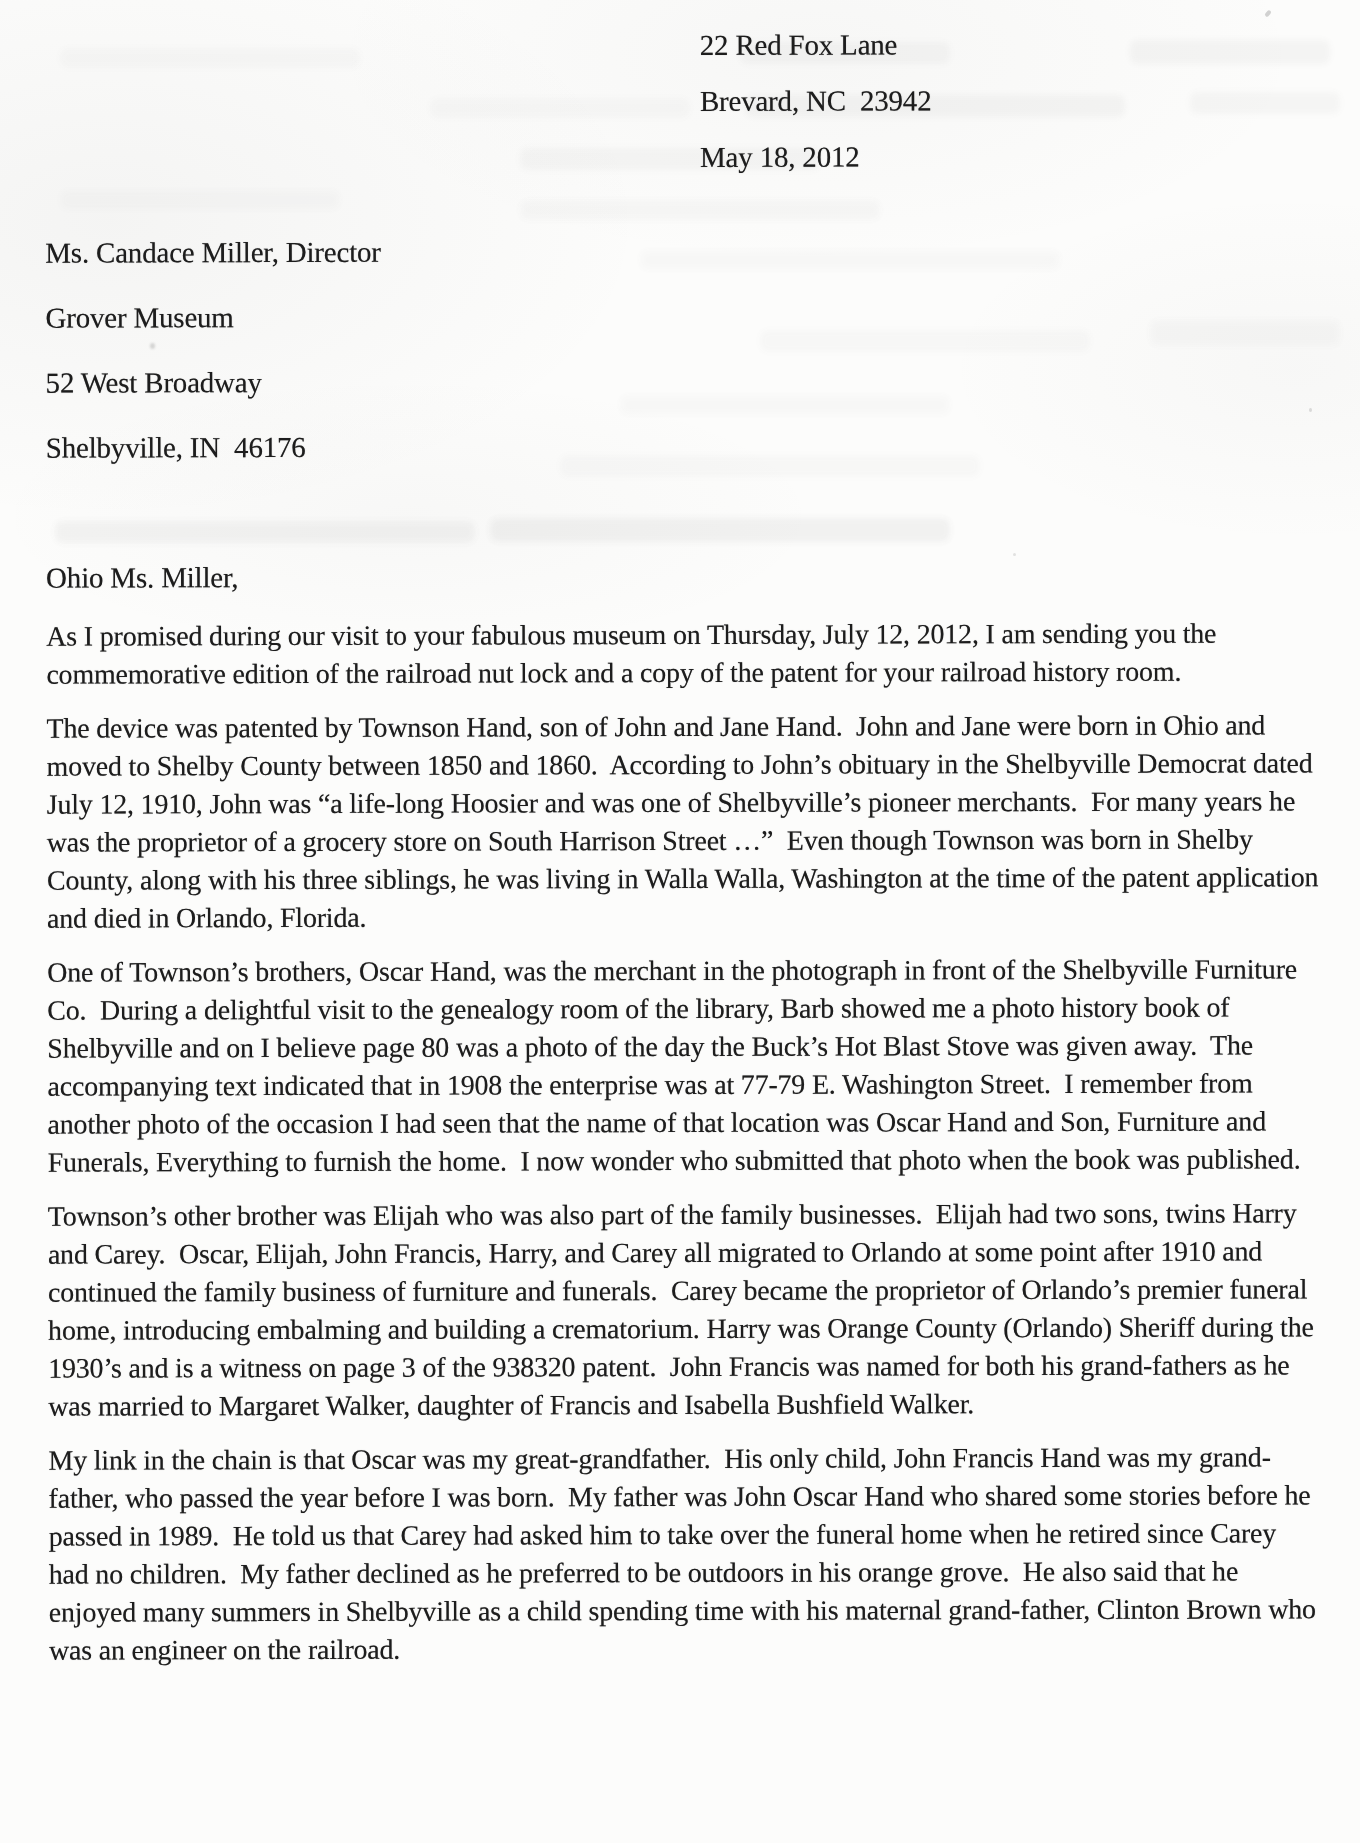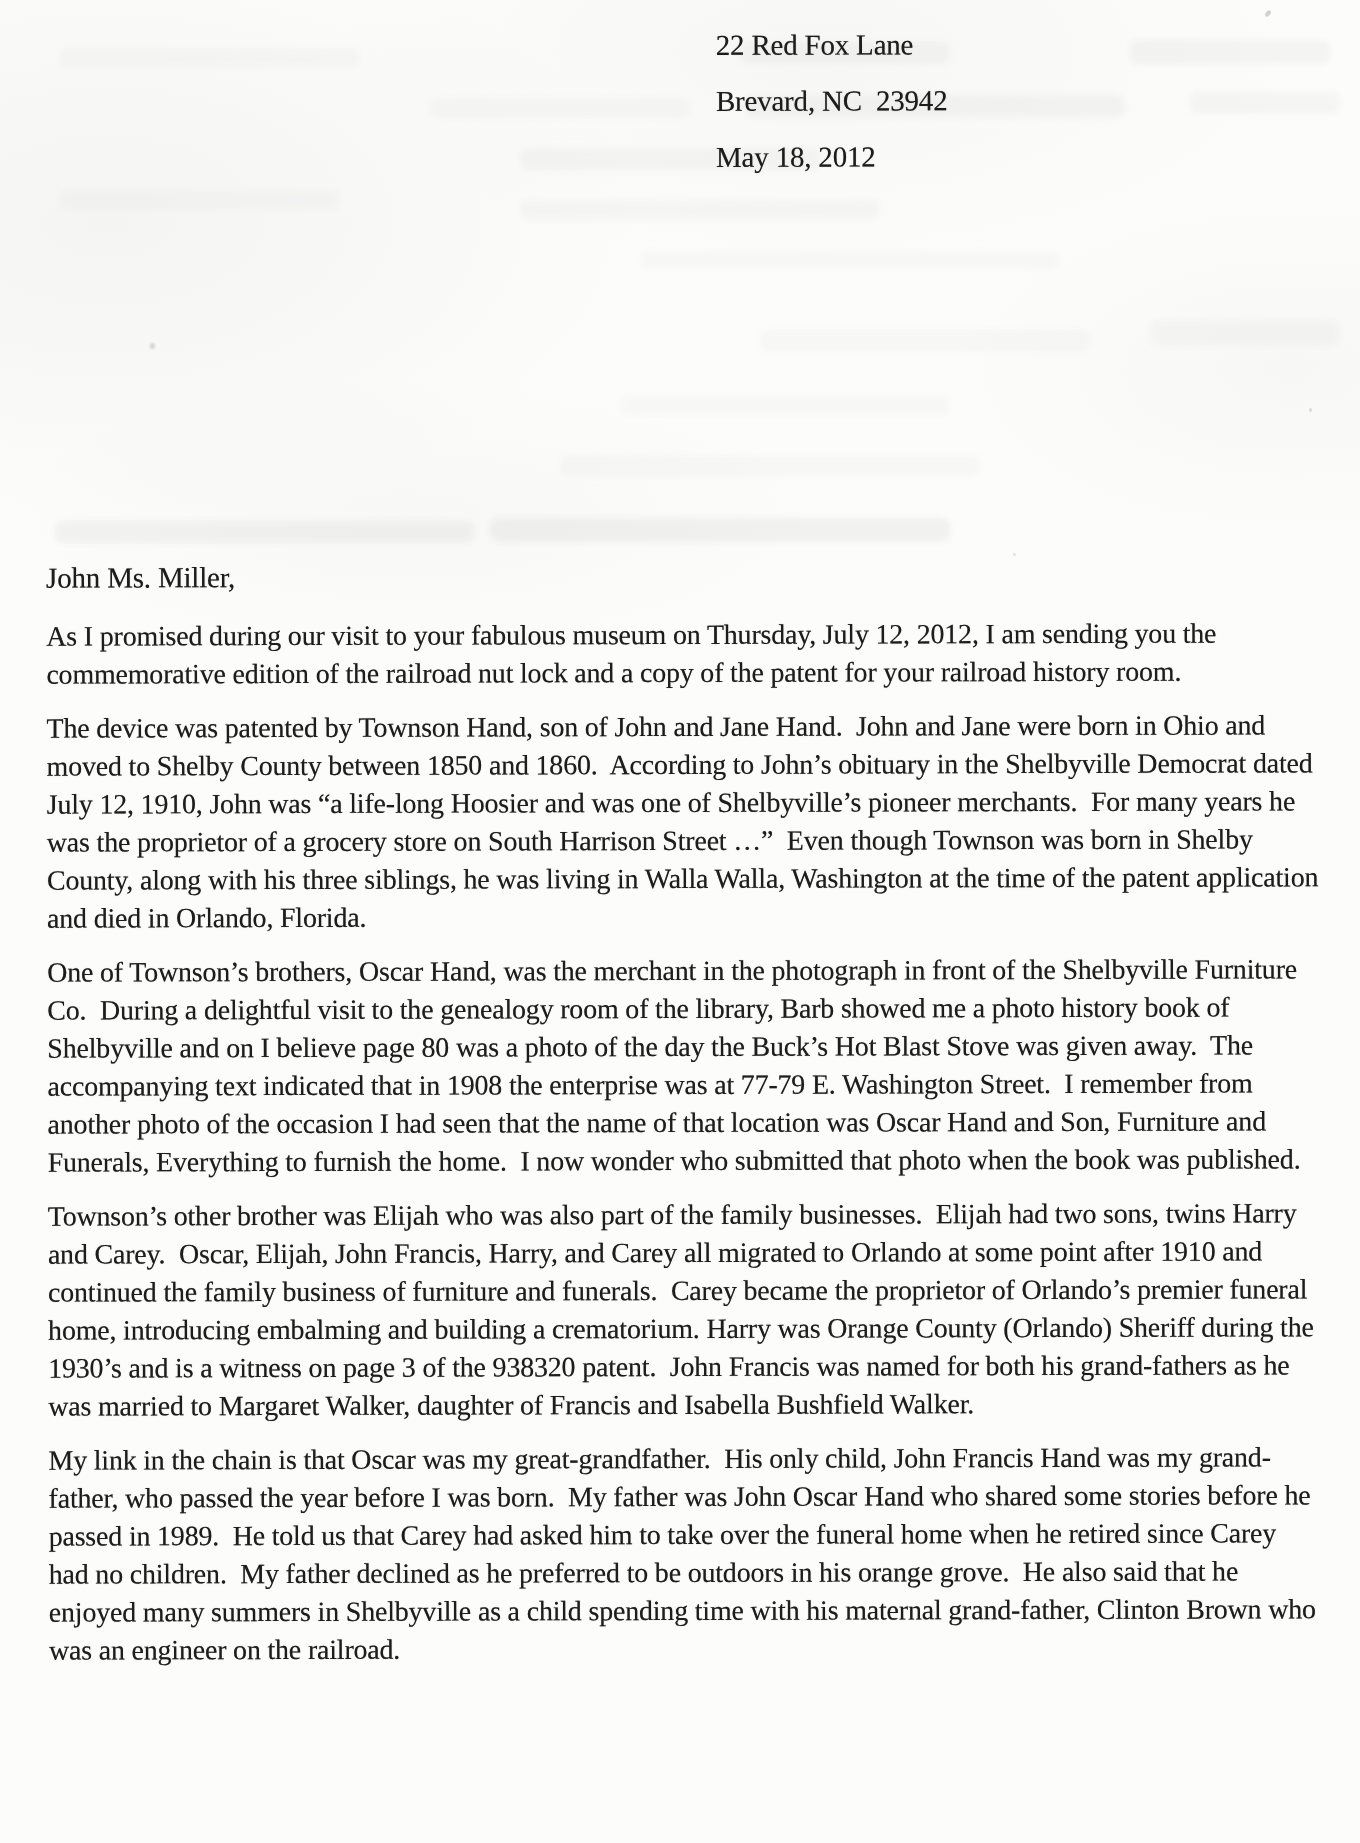--- a/index.html
+++ b/index.html
@@ -27,21 +27,21 @@
     inset: 0;
     transform: rotate(-0.15deg);
     transform-origin: 50% 50%;
   }
   .txt {
     text-shadow: 0 0 0.7px rgba(20,20,20,0.55);
     letter-spacing: -0.2px;
   }
   .sender-block {
     position: absolute;
-    left: 718px;
+    left: 702px;
     top: 30px;
     font-size: 29px;
     line-height: 30px;
   }
   .sender-line { margin-bottom: 26px; white-space: pre; }
   .recipient-block {
     position: absolute;
     left: 47px;
     top: 236px;
     font-size: 29px;
@@ -110,22 +110,28 @@
   <div class="speck" style="left:1013px;top:553px; width:3px; height:3px; opacity:.25;"></div>
 
   <div class="scan-content">
 
     <div class="sender-block txt">
       <div class="sender-line">22 Red Fox Lane</div>
       <div class="sender-line">Brevard, NC  23942</div>
       <div class="sender-line">May 18, 2012</div>
     </div>
 
+    <div class="recipient-block txt">
+      <div class="recipient-line">Ms. Candace Miller, Director</div>
+      <div class="recipient-line">Grover Museum</div>
+      <div class="recipient-line">52 West Broadway</div>
+      <div class="recipient-line">Shelbyville, IN  46176</div>
+    </div>
 
-    <div class="salutation txt">John Ms. Miller,</div>
+    <div class="salutation txt">Ohio Ms. Miller,</div>
 
     <div class="body-block txt">
       <p class="paragraph">As I promised during our visit to your fabulous museum on Thursday, July 12, 2012, I am sending you the commemorative edition of the railroad nut lock and a copy of the patent for your railroad history room.</p>
       <p class="paragraph">The device was patented by Townson Hand, son of John and Jane Hand.  John and Jane were born in Ohio and moved to Shelby County between 1850 and 1860.  According to John’s obituary in the Shelbyville Democrat dated July 12, 1910, John was “a life-long Hoosier and was one of Shelbyville’s pioneer merchants.  For many years he was the proprietor of a grocery store on South Harrison Street …”  Even though Townson was born in Shelby County, along with his three siblings, he was living in Walla Walla, Washington at the time of the patent application and died in Orlando, Florida.</p>
       <p class="paragraph">One of Townson’s brothers, Oscar Hand, was the merchant in the photograph in front of the Shelbyville Furniture Co.  During a delightful visit to the genealogy room of the library, Barb showed me a photo history book of Shelbyville and on I believe page 80 was a photo of the day the Buck’s Hot Blast Stove was given away.  The accompanying text indicated that in 1908 the enterprise was at 77-79 E. Washington Street.  I remember from another photo of the occasion I had seen that the name of that location was Oscar Hand and Son, Furniture and Funerals, Everything to furnish the home.  I now wonder who submitted that photo when the book was published.</p>
       <p class="paragraph">Townson’s other brother was Elijah who was also part of the family businesses.  Elijah had two sons, twins Harry and Carey.  Oscar, Elijah, John Francis, Harry, and Carey all migrated to Orlando at some point after 1910 and continued the family business of furniture and funerals.  Carey became the proprietor of Orlando’s premier funeral home, introducing embalming and building a crematorium. Harry was Orange County (Orlando) Sheriff during the 1930’s and is a witness on page 3 of the 938320 patent.  John Francis was named for both his grand-fathers as he was married to Margaret Walker, daughter of Francis and Isabella Bushfield Walker.</p>
       <p class="paragraph">My link in the chain is that Oscar was my great-grandfather.  His only child, John Francis Hand was my grand-father, who passed the year before I was born.  My father was John Oscar Hand who shared some stories before he passed in 1989.  He told us that Carey had asked him to take over the funeral home when he retired since Carey had no children.  My father declined as he preferred to be outdoors in his orange grove.  He also said that he enjoyed many summers in Shelbyville as a child spending time with his maternal grand-father, Clinton Brown who was an engineer on the railroad.</p>
     </div>
 
   </div>

